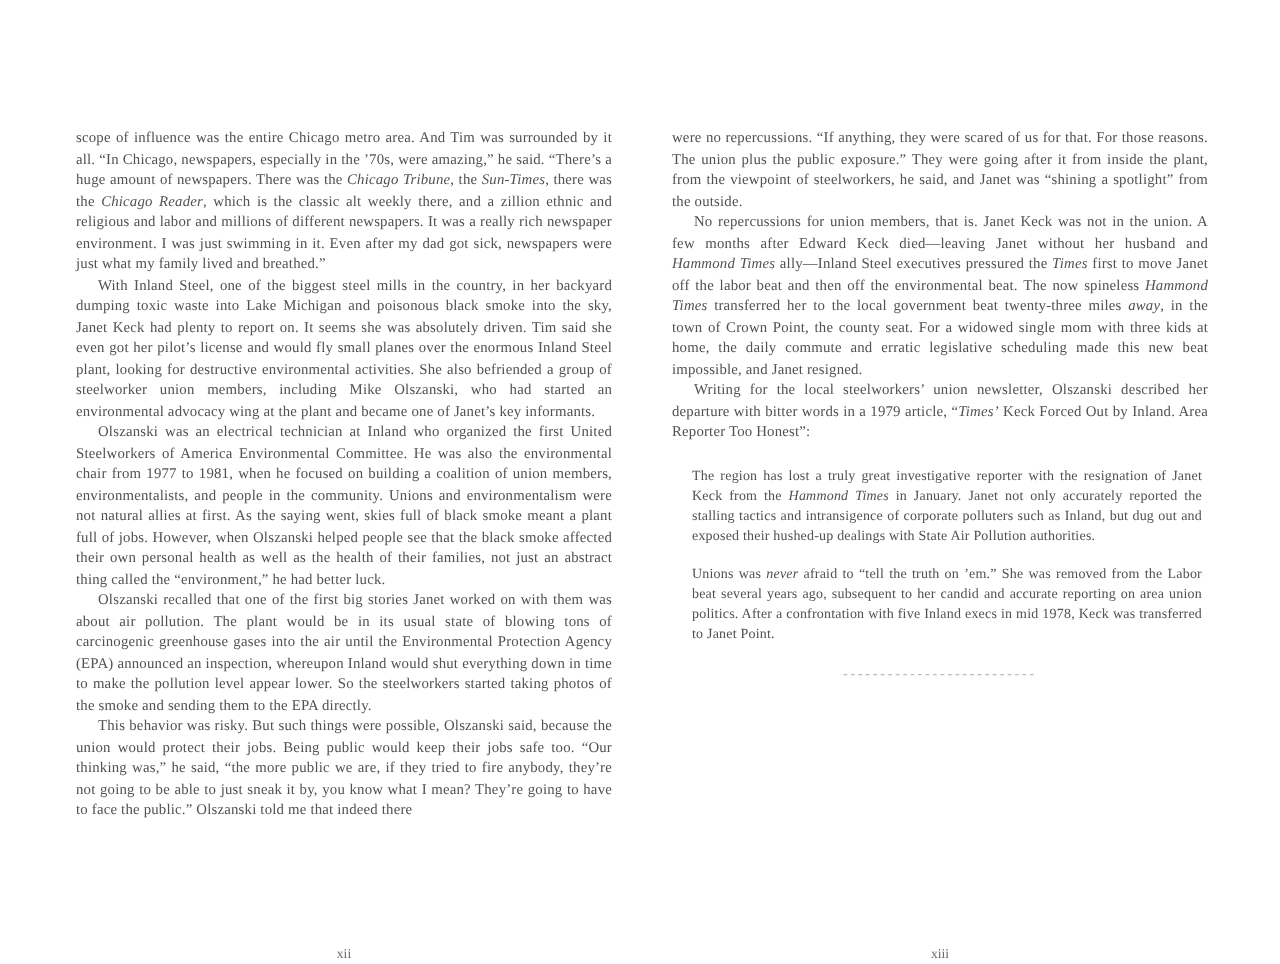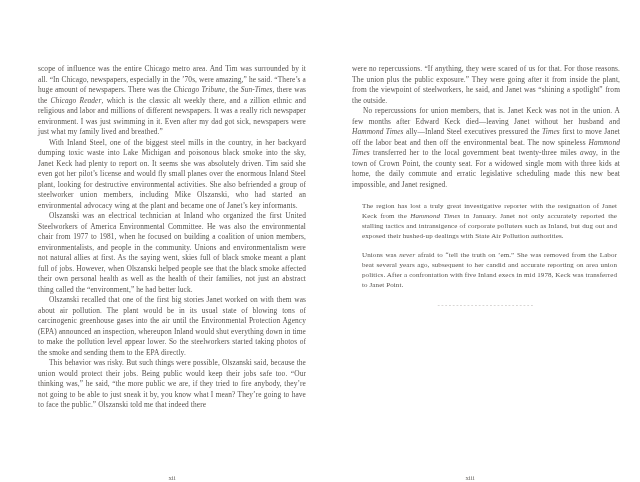--- a/index.html
+++ b/index.html
@@ -19,21 +19,21 @@
     position: absolute;
     top: 36px;
     width: 268px;
     text-align: justify;
     font-size: 7.4px;
     line-height: 10.5px;
     color: #54504c;
     letter-spacing: 0.1px;
   }
   .page-text--left  { left: 38px; }
-  .page-text--right { left: 352px; }
+  .page-text--right { left: 336px; }
   p.para { margin: 0; padding: 0; }
   p.body.indent { text-indent: 11px; font-family: Liberation Serif, serif; }
   p.quote {
     margin: 9px 3px 0 10px;
     font-size: 7px;
     line-height: 10px;
     text-align: justify;
   }
   p.quote.q-first { margin-top: 11px; }
   p.quote.q-last  { margin-bottom: 11px; }
@@ -68,20 +68,21 @@
       <p class="para body"><span>scope of influence was the entire Chicago metro area. And Tim was surrounded by it all. “In Chicago, newspapers, especially in the ’70s, were amazing,” he said. “There’s a huge amount of newspapers. There was the </span><em>Chicago Tribune</em><span>, the </span><em>Sun-Times</em><span>, there was the </span><em>Chicago Reader</em><span>, which is the classic alt weekly there, and a zillion ethnic and religious and labor and millions of different newspapers. It was a really rich newspaper environment. I was just swimming in it. Even after my dad got sick, newspapers were just what my family lived and breathed.”</span></p>
       <p class="para body indent"><span>With Inland Steel, one of the biggest steel mills in the country, in her backyard dumping toxic waste into Lake Michigan and poisonous black smoke into the sky, Janet Keck had plenty to report on. It seems she was absolutely driven. Tim said she even got her pilot’s license and would fly small planes over the enormous Inland Steel plant, looking for destructive environmental activities. She also befriended a group of steelworker union members, including Mike Olszanski, who had started an environmental advocacy wing at the plant and became one of Janet’s key informants.</span></p>
       <p class="para body indent"><span>Olszanski was an electrical technician at Inland who organized the first United Steelworkers of America Environmental Committee. He was also the environmental chair from 1977 to 1981, when he focused on building a coalition of union members, environmentalists, and people in the community. Unions and environmentalism were not natural allies at first. As the saying went, skies full of black smoke meant a plant full of jobs. However, when Olszanski helped people see that the black smoke affected their own personal health as well as the health of their families, not just an abstract thing called the “environment,” he had better luck.</span></p>
       <p class="para body indent"><span>Olszanski recalled that one of the first big stories Janet worked on with them was about air pollution. The plant would be in its usual state of blowing tons of carcinogenic greenhouse gases into the air until the Environmental Protection Agency (EPA) announced an inspection, whereupon Inland would shut everything down in time to make the pollution level appear lower. So the steelworkers started taking photos of the smoke and sending them to the EPA directly.</span></p>
       <p class="para body indent"><span>This behavior was risky. But such things were possible, Olszanski said, because the union would protect their jobs. Being public would keep their jobs safe too. “Our thinking was,” he said, “the more public we are, if they tried to fire anybody, they’re not going to be able to just sneak it by, you know what I mean? They’re going to have to face the public.” Olszanski told me that indeed there</span></p>
     </div>
 
   <div class="page-text page-text--right">
       <p class="para body"><span>were no repercussions. “If anything, they were scared of us for that. For those reasons. The union plus the public exposure.” They were going after it from inside the plant, from the viewpoint of steelworkers, he said, and Janet was “shining a spotlight” from the outside.</span></p>
       <p class="para body indent"><span>No repercussions for union members, that is. Janet Keck was not in the union. A few months after Edward Keck died—leaving Janet without her husband and </span><em>Hammond Times</em><span> ally—Inland Steel executives pressured the </span><em>Times</em><span> first to move Janet off the labor beat and then off the environmental beat. The now spineless </span><em>Hammond Times</em><span> transferred her to the local government beat twenty-three miles </span><em>away</em><span>, in the town of Crown Point, the county seat. For a widowed single mom with three kids at home, the daily commute and erratic legislative scheduling made this new beat impossible, and Janet resigned.</span></p>
+      <p class="para body indent"><span>Writing for the local steelworkers’ union newsletter, Olszanski described her departure with bitter words in a 1979 article, “</span><em>Times’</em><span> Keck Forced Out by Inland. Area Reporter Too Honest”:</span></p>
       <p class="para quote q-first"><span>The region has lost a truly great investigative reporter with the resignation of Janet Keck from the </span><em>Hammond Times</em><span> in January. Janet not only accurately reported the stalling tactics and intransigence of corporate polluters such as Inland, but dug out and exposed their hushed-up dealings with State Air Pollution authorities.</span></p>
       <p class="para quote"><span>Unions was </span><em>never</em><span> afraid to “tell the truth on ’em.” She was removed from the Labor beat several years ago, subsequent to her candid and accurate reporting on area union politics. After a confrontation with five Inland execs in mid 1978, Keck was transferred to Janet Point.</span></p>
       <p class="para divider">--------------------------</p>
     </div>
 
   <div class="page-number page-number--left">xii</div>
 
   <div class="page-number page-number--right">xiii</div>
 
 </div>

